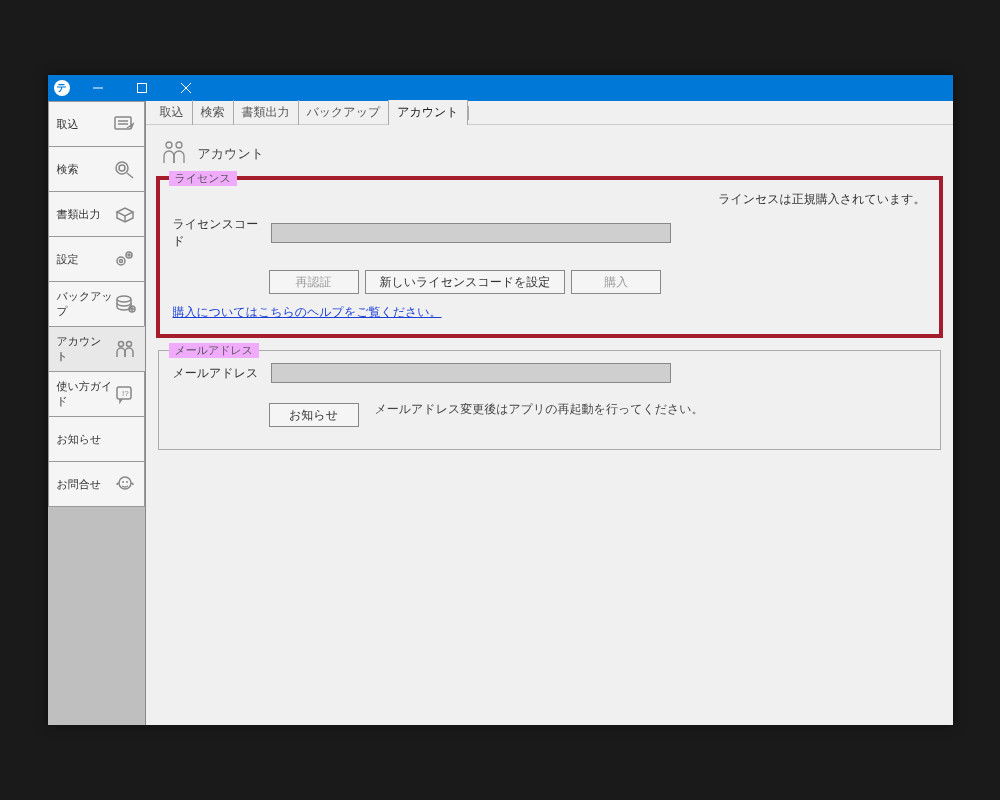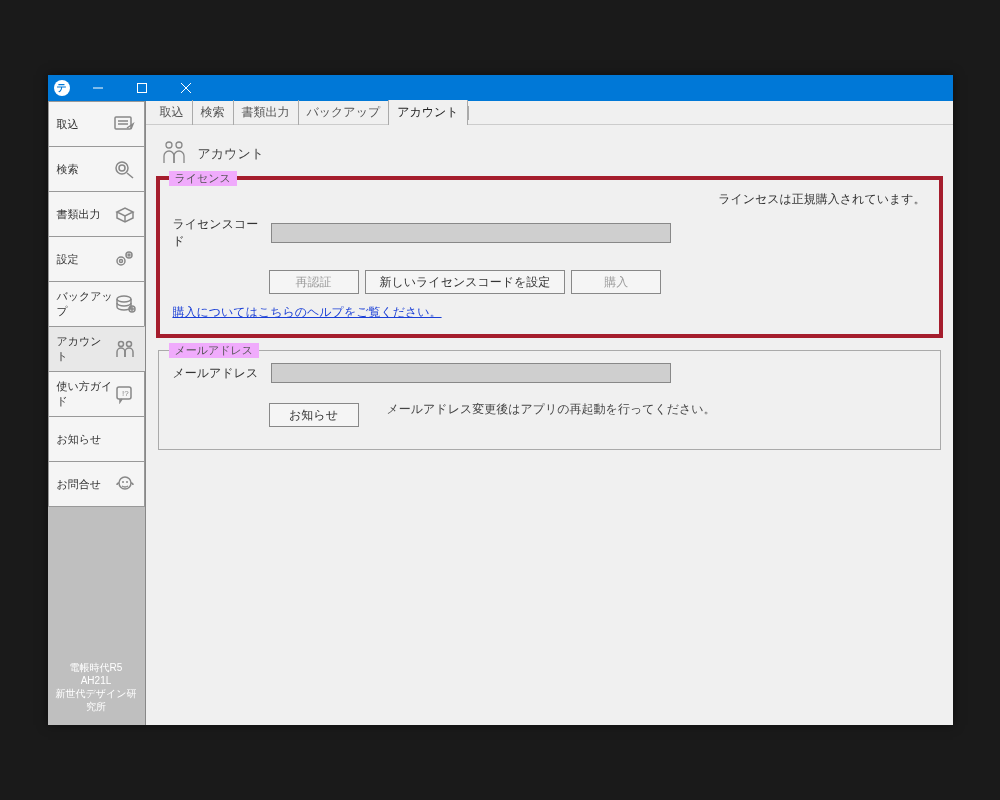--- a/index.html
+++ b/index.html
@@ -166,21 +166,21 @@
   min-width: 90px;
   margin-top: 12px;
 }
 .btn.disabled { color: #9a9a9a; }
 .link {
   color: #1a3fd6;
   text-decoration: underline;
   font-size: 12px;
   cursor: pointer;
 }
-.note { color: #444; font-size: 12px; margin-left: 20px; }
+.note { color: #444; font-size: 12px; margin-left: 8px; }
 </style>
 </head>
 <body>
 
 <div class="window">
   <div class="titlebar">
     <div class="app-icon">テ</div>
     <div class="win-controls">
       <div class="win-btn">
           <svg width="12" height="12">
@@ -285,25 +285,20 @@
         <span>お問合せ</span>
         <span class="side-icon">
             <svg width="24" height="20" viewBox="0 0 24 20">
               <circle cx="12" cy="9" r="6"></circle>
               <circle cx="10" cy="8" r="1" fill="#888" stroke="none"></circle>
               <circle cx="14" cy="8" r="1" fill="#888" stroke="none"></circle>
               <path d="M9 12 q3 2 6 0"></path>
               <path d="M6 9 q-2 0 -2 2 M18 9 q2 0 2 2"></path>
             </svg>
           </span>
-      </div>
-      <div class="sidebar-footer">
-        <div>電帳時代R5</div>
-        <div>AH21L</div>
-        <div>新世代デザイン研究所</div>
       </div>
     </div>
 
     <div class="main">
       <div class="tabs">
         <div class="tab">取込</div>
         <div class="tab">検索</div>
         <div class="tab">書類出力</div>
         <div class="tab">バックアップ</div>
         <div class="tab active">アカウント</div>

